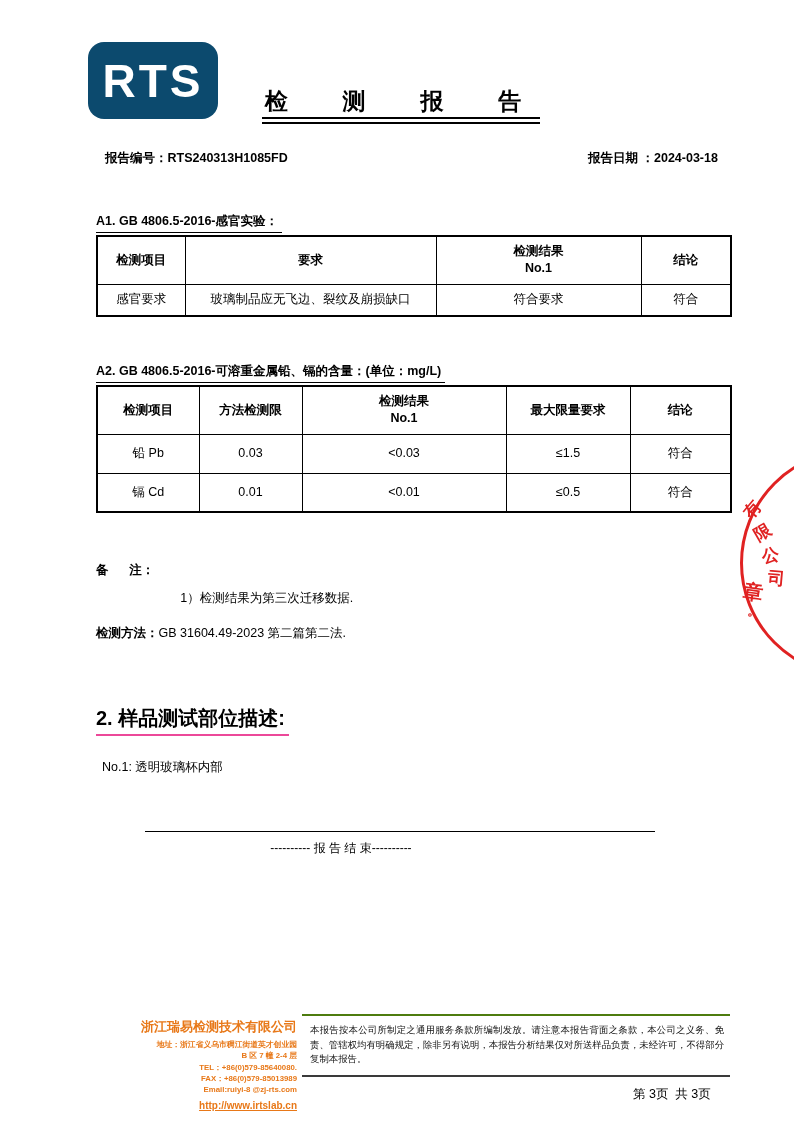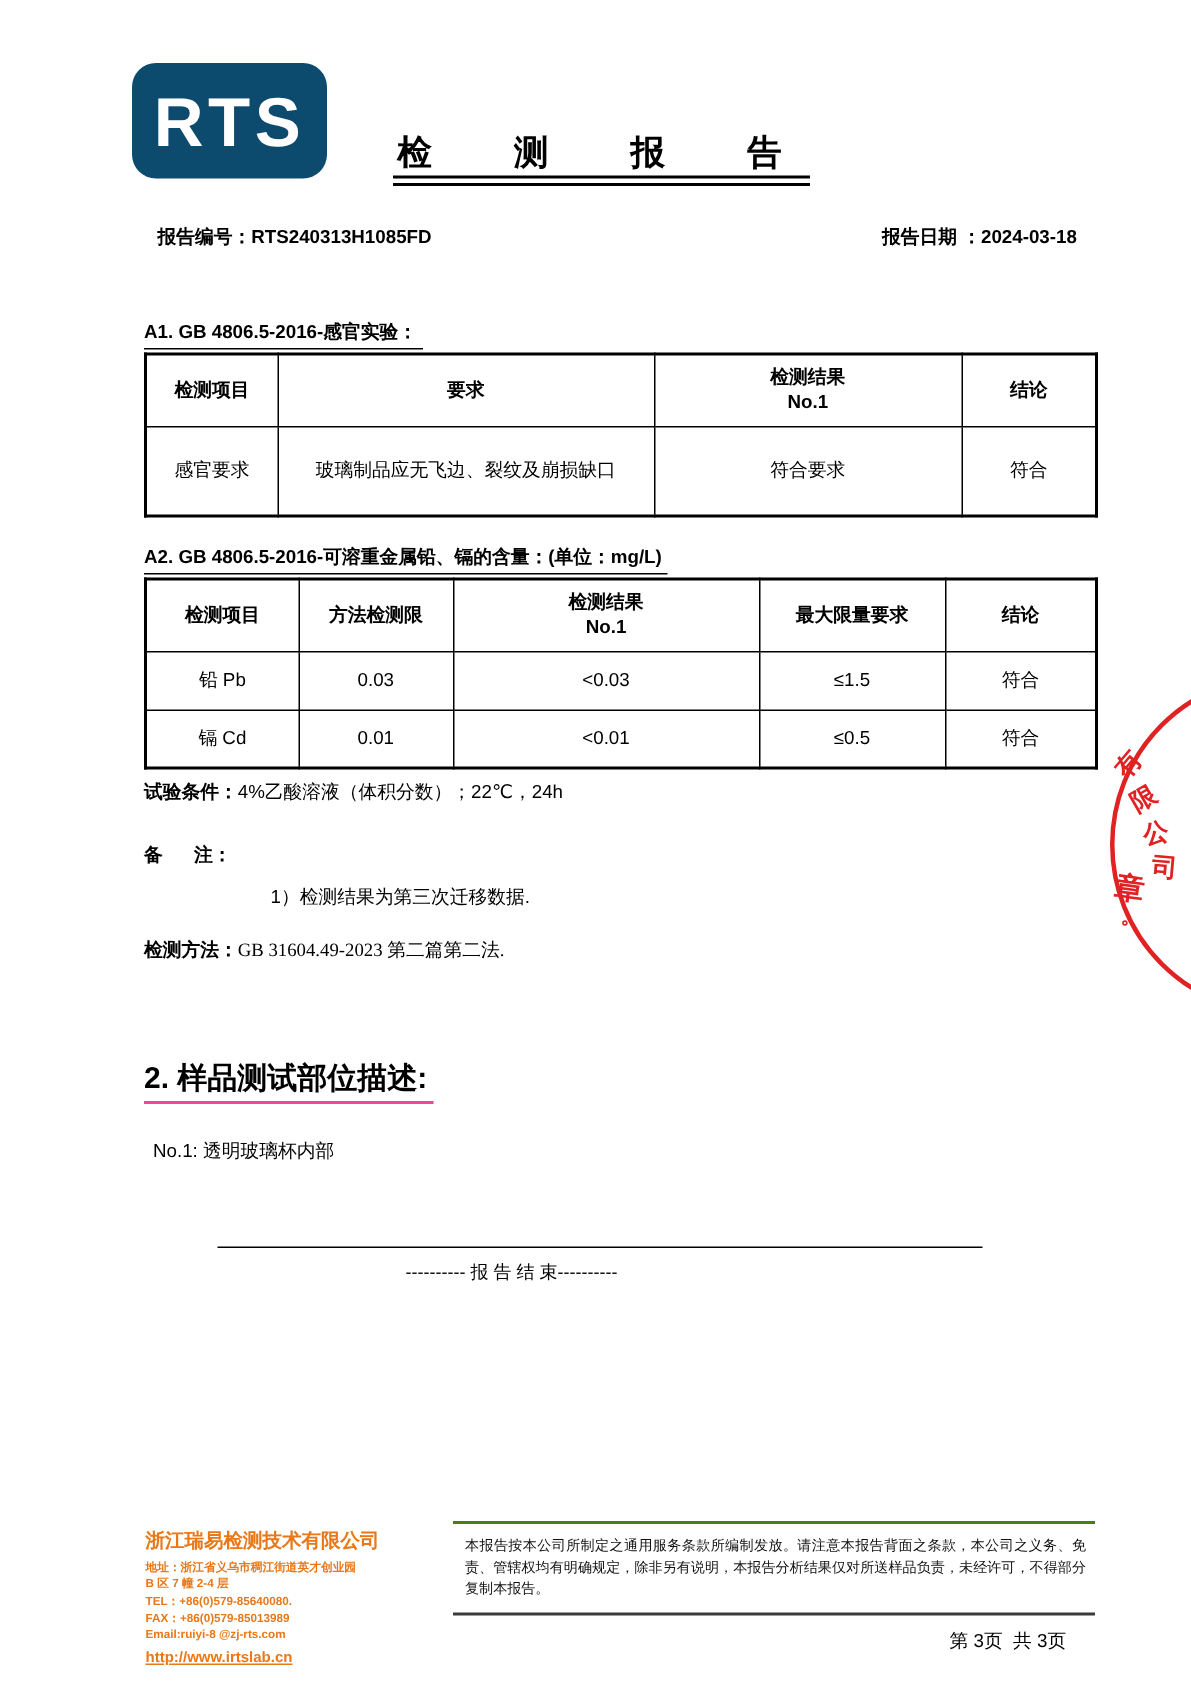--- a/index.html
+++ b/index.html
@@ -41,49 +41,49 @@
     border-collapse:collapse; table-layout:fixed; border:2px solid #000;
   }
   .t1 { top:235px; }
   .t2 { top:385px; }
   table.rpt td {
     border:1px solid #000; text-align:center; vertical-align:middle;
     font-size:12.5px; padding:0 2px; line-height:1.35;
   }
   table.rpt td.hd { font-weight:bold; }
   .t1 tr.hrow { height:48px; }
-  .t1 tr.drow { height:60px; }
+  .t1 tr.drow { height:32px; }
   .t2 tr.hrow { height:48px; }
   .t2 tr.drow { height:39px; }
   
   .detail-row { position:absolute; left:96px; display:flex; font-size:12.5px; white-space:pre; }
   .detail-row .lbl { font-weight:bold; }
   .cond-row { top:520px; }
   .note-row { top:562px; }
   .note-lines div { margin-bottom:6px;margin-left:26px; }
-  .method-row { top:625px;font-family:Liberation Serif, serif; }
+  .method-row { top:625px; }
   
   .sample-desc { position:absolute; left:102px; top:759px; font-size:12.5px; }
   
   .end-line { position:absolute; left:145px; top:831px; width:510px; border-top:1.5px solid #000; }
   .end-text { position:absolute; left:0; top:840px; width:682px; text-align:center; font-size:12px; white-space:pre; }
   
   .stamp-ring {
     position:absolute; left:740px; top:449px; width:222px; height:222px;
     border:3px solid #e02222; border-radius:50%;
   }
   .stamp-char { position:absolute; color:#e02222; font-weight:bold; }
   .sc0 { left:744px; top:498px; font-size:17px; transform:rotate(-50deg); }
   .sc1 { left:754px; top:521px; font-size:17px; transform:rotate(-30deg); }
   .sc2 { left:762px; top:544px; font-size:17px; transform:rotate(-12deg); }
   .sc3 { left:768px; top:567px; font-size:17px; transform:rotate(5deg); }
   .sc4 { left:743px; top:579px; font-size:20px; transform:rotate(8deg); }
   .sc5 { left:747px; top:602px; font-size:14px; }
   
-  .company { position:absolute; left:97px; top:1018px; width:200px; color:#e87818; }
+  .company { position:absolute; left:97px; top:1018px; width:200px; color:#e87818;text-align:right; }
   .company .name { font-size:13px; font-weight:bold; margin-bottom:3px; }
   .company .line { font-size:7.8px; line-height:1.45; font-weight:bold; }
   .company .site { font-size:10px; line-height:1.45; font-weight:bold; text-decoration:underline; color:#e87818; display:inline-block; }
   
   .disclaimer-box {
     position:absolute; left:302px; top:1014px; width:428px;
     border-top:2px solid #4d7c0f; border-bottom:2px solid #3a3a3a;
     padding:7px 6px 8px 8px; box-sizing:border-box;
   }
   .disclaimer-text { font-size:9.4px; line-height:1.55; text-align:justify; color:#111; }
@@ -161,23 +161,20 @@
     <tr class="drow">
       <td>镉 Cd</td>
       <td>0.01</td>
       <td>&lt;0.01</td>
       <td>≤0.5</td>
       <td>符合</td>
     </tr>
   </tbody>
     </table>
 
-  <div class="detail-row cond-row">
-    <span class="lbl">试验条件：</span><span>4%乙酸溶液（体积分数）；22℃，24h</span>
-  </div>
   <div class="detail-row note-row">
     <span class="lbl">备      注：</span>
     <span class="note-lines">
       <div>1）检测结果为第三次迁移数据.</div>
     </span>
   </div>
   <div class="detail-row method-row">
     <span class="lbl">检测方法：</span><span>GB 31604.49-2023 第二篇第二法.</span>
   </div>
 

